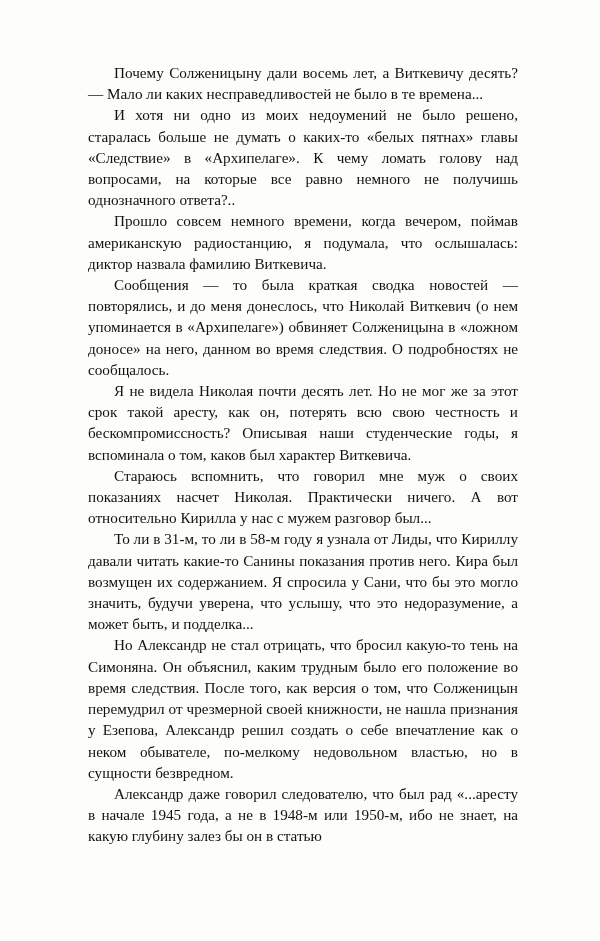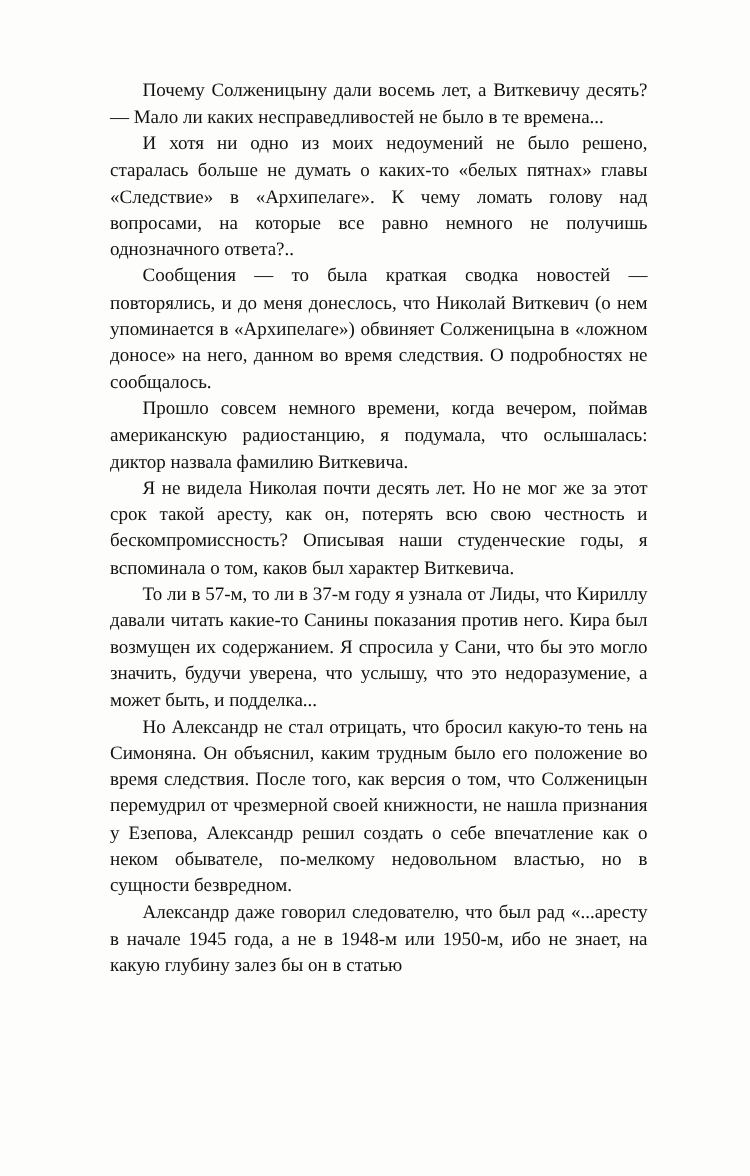--- a/index.html
+++ b/index.html
@@ -53,22 +53,23 @@
   }
 </style>
 </head>
 <body>
 
 <div class="page">
 
   <div class="text-column">
     <p class="para">Почему Солженицыну дали восемь лет, а Виткевичу десять? — Мало ли каких несправедливостей не было в те времена...</p>
     <p class="para">И хотя ни одно из моих недоумений не было решено, старалась больше не думать о каких-то «белых пятнах» главы «Следствие» в «Архипелаге». К чему ломать голову над вопросами, на которые все равно немного не получишь однозначного ответа?..</p>
+    <p class="para">Прошло совсем немного времени, когда вечером, поймав американскую радиостанцию, я подумала, что ослышалась: диктор назвала фамилию Виткевича.</p>
     <p class="para">Сообщения — то была краткая сводка новостей — повторялись, и до меня донеслось, что Николай Виткевич (о нем упоминается в «Архипелаге») обвиняет Солженицына в «ложном доносе» на него, данном во время следствия. О подробностях не сообщалось.</p>
-    <p class="para">Прошло совсем немного времени, когда вечером, поймав американскую радиостанцию, я подумала, что ослышалась: диктор назвала фамилию Виткевича.</p>
     <p class="para">Я не видела Николая почти десять лет. Но не мог же за этот срок такой аресту, как он, потерять всю свою честность и бескомпромиссность? Описывая наши студенческие годы, я вспоминала о том, каков был характер Виткевича.</p>
-    <p class="para">То ли в 57-м, то ли в 37-м году я узнала от Лиды, что Кириллу давали читать какие-то Санины показания против него. Кира был возмущен их содержанием. Я спросила у Сани, что бы это могло значить, будучи уверена, что услышу, что это недоразумение, а может быть, и подделка...</p>
+    <p class="para">Стараюсь вспомнить, что говорил мне муж о своих показаниях насчет Николая. Практически ничего. А вот относительно Кирилла у нас с мужем разговор был...</p>
+    <p class="para">То ли в 31-м, то ли в 58-м году я узнала от Лиды, что Кириллу давали читать какие-то Санины показания против него. Кира был возмущен их содержанием. Я спросила у Сани, что бы это могло значить, будучи уверена, что услышу, что это недоразумение, а может быть, и подделка...</p>
     <p class="para">Но Александр не стал отрицать, что бросил какую-то тень на Симоняна. Он объяснил, каким трудным было его положение во время следствия. После того, как версия о том, что Солженицын перемудрил от чрезмерной своей книжности, не нашла признания у Езепова, Александр решил создать о себе впечатление как о неком обывателе, по-мелкому недовольном властью, но в сущности безвредном.</p>
     <p class="para">Александр даже говорил следователю, что был рад «...аресту в начале 1945 года, а не в 1948-м или 1950-м, ибо не знает, на какую глубину залез бы он в статью</p>
   </div>
 
 
 </div>
 
 </body></html>

